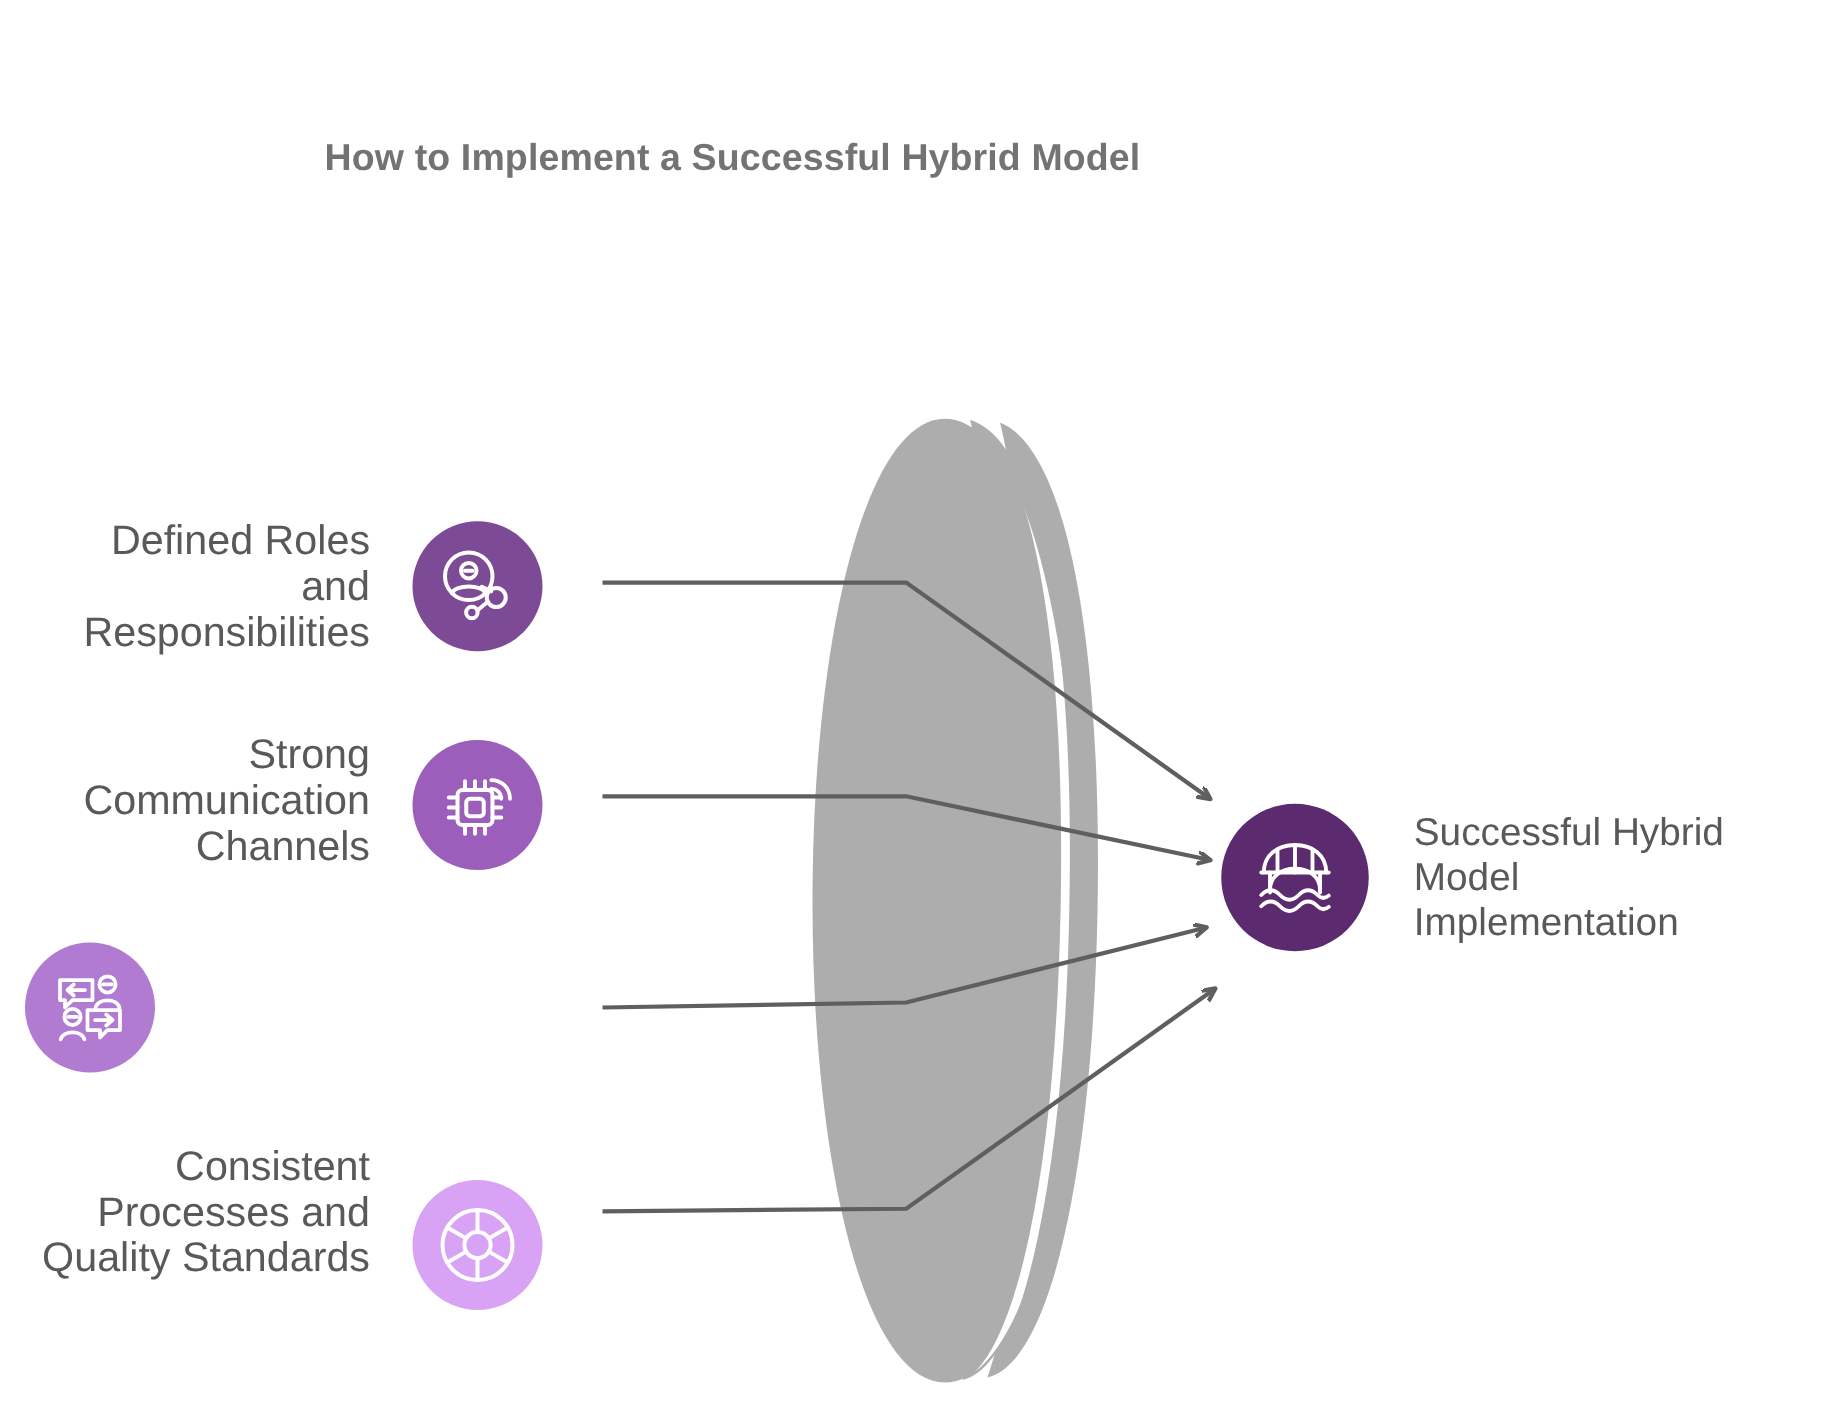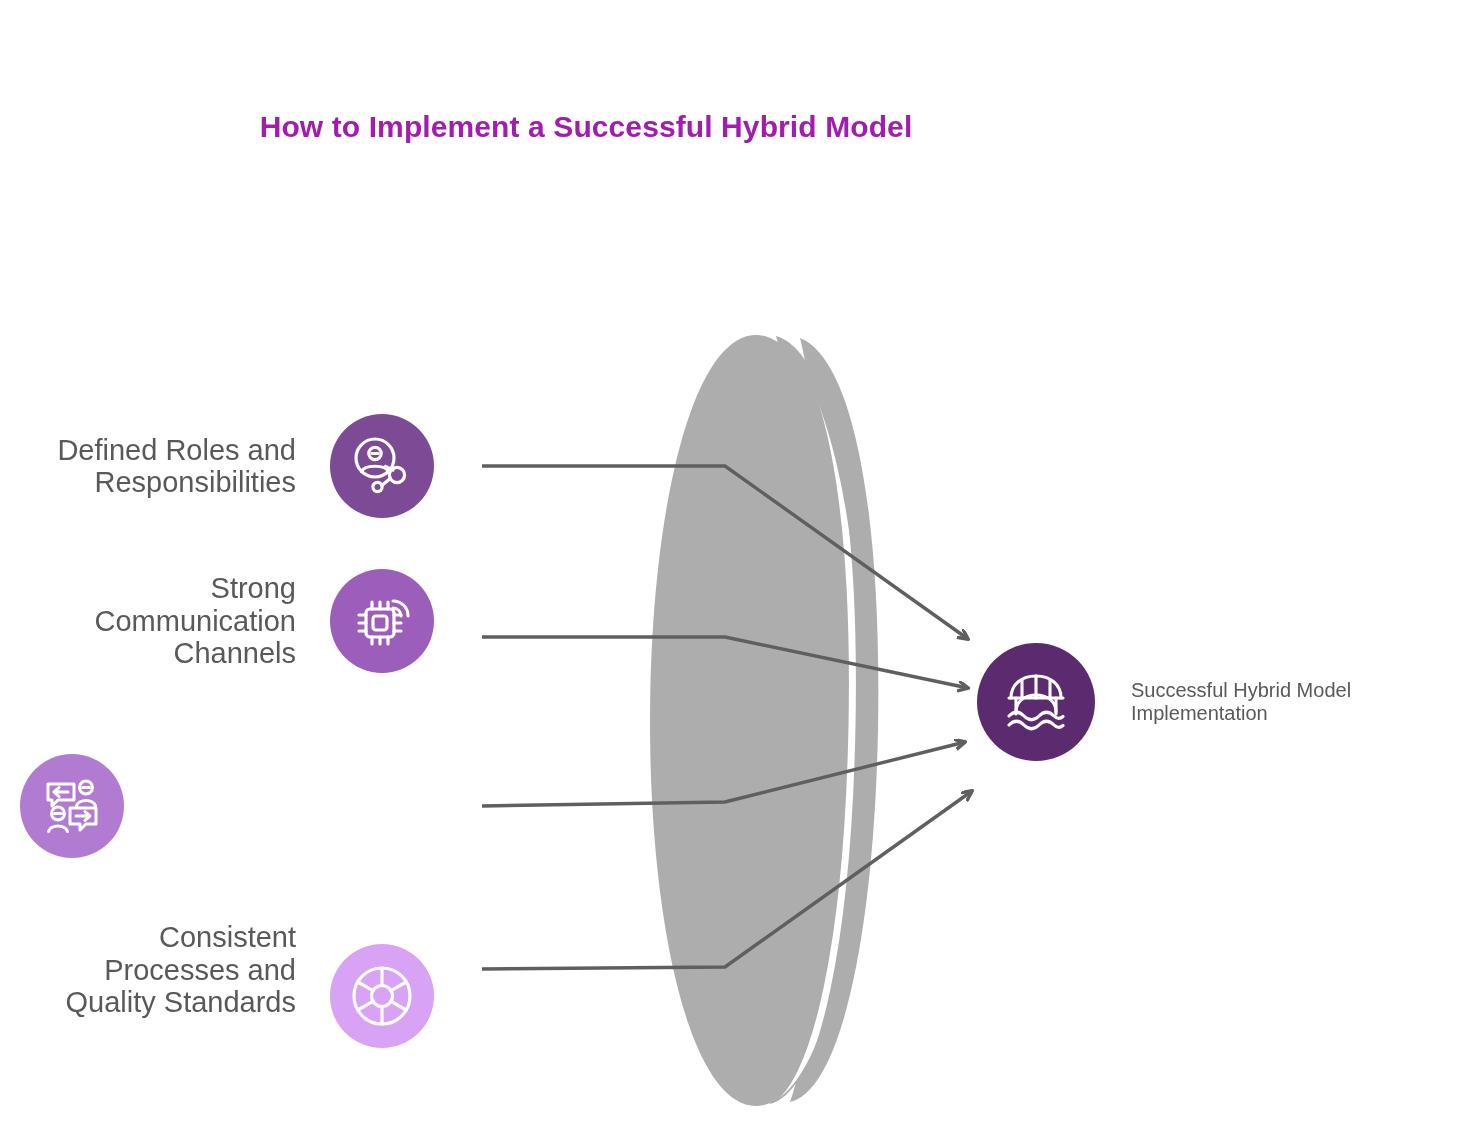--- a/index.html
+++ b/index.html
@@ -22,21 +22,21 @@
 
   
   #diagram-title {
     position: absolute;
     left: 0;
     top: 110px;
     width: 1172px;
     text-align: center;
     font-size: 30px;
     font-weight: bold;
-    color: #a21caf;
+    color: #737373;
     letter-spacing: 0.1px;
   }
 
   
   #stage {
     position: absolute;
     left: 0;
     top: 0;
     width: 1464px;
     height: 1130px;
@@ -44,21 +44,21 @@
 
   
   .input-row {
     position: absolute;
     display: flex;
     align-items: center;
     justify-content: flex-end;
   }
   .input-label {
     text-align: right;
-    font-size: 29px;
+    font-size: 33px;
     line-height: 1.12;
     color: #595959;
     width: 300px;
     padding-right: 34px;
     box-sizing: border-box;
   }
   .icon-badge {
     width: 104px;
     height: 104px;
     border-radius: 50%;
@@ -78,21 +78,21 @@
     top: 643px;
     display: flex;
     align-items: center;
   }
   #result-node .icon-badge {
     width: 118px;
     height: 118px;
     flex: 0 0 118px;
   }
   #result-label {
-    font-size: 20px;
+    font-size: 31px;
     line-height: 1.17;
     color: #595959;
     padding-left: 36px;
     width: 290px;
   }
 </style>
 </head>
 <body>
 
 <div id="canvas">
@@ -145,21 +145,21 @@
         <path d="M10.5 36.5 C 13.5 29.5, 34.5 29.5, 37.5 36.5"></path>
         <path d="M21 18.5 H 27"></path>
         <circle cx="46" cy="40" r="7.6"></circle>
         <circle cx="26.5" cy="52" r="4.6"></circle>
         <path d="M30.8 50.4 L 39.2 43.4"></path>
         <path d="M34.5 31.5 L 42 35"></path>
       </svg>
     </div>
   </div>
 
-  <div class="input-row" style="left:30px; top:569px;">
+  <div class="input-row" style="left:30px; top:585px;align-items:flex-end;">
     <div class="input-label">Strong Communication Channels</div>
     <div class="icon-badge" style="background:#9b5eba;">
       <svg width="60" height="60" viewBox="0 0 60 60" fill="none" stroke="#ffffff" stroke-width="3.2" stroke-linecap="round" stroke-linejoin="round">
         <rect x="14" y="18" width="28" height="28" rx="4"></rect>
         <rect x="21" y="25" width="14" height="14" rx="3"></rect>
         <path d="M20 18 V 11 M28 18 V 11 M36 18 V 11"></path>
         <path d="M20 46 V 53 M28 46 V 53 M36 46 V 53"></path>
         <path d="M14 24 H 7 M14 32 H 7 M14 40 H 7"></path>
         <path d="M42 24 H 49 M42 32 H 49 M42 40 H 49"></path>
         <path d="M41 17 C 45.5 17, 49 20.5, 49 25" stroke-width="3"></path>

